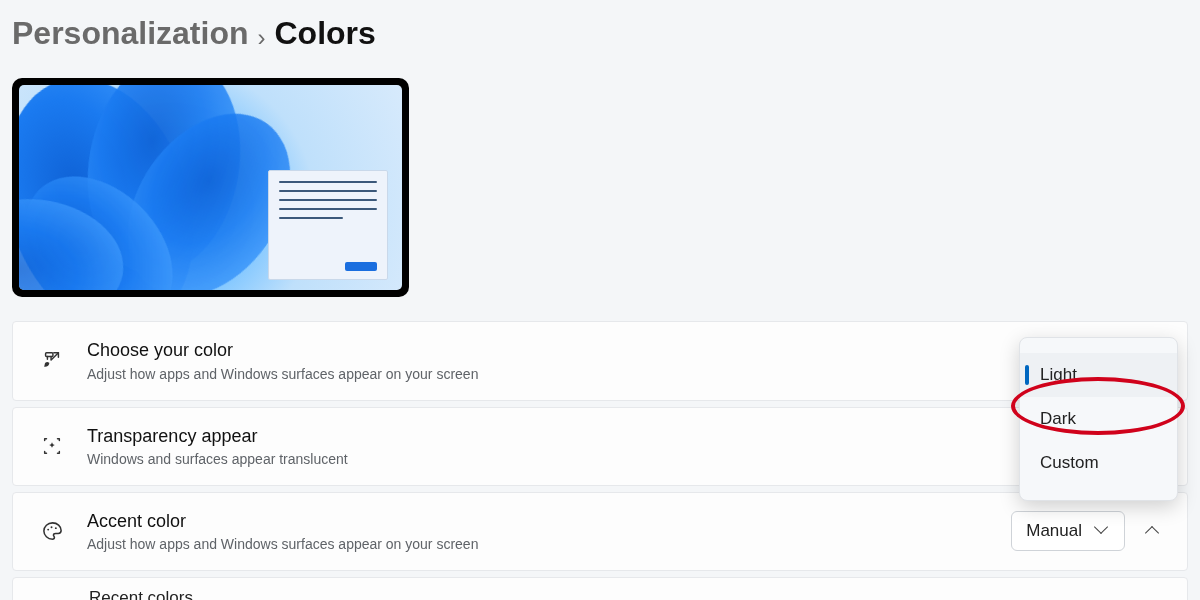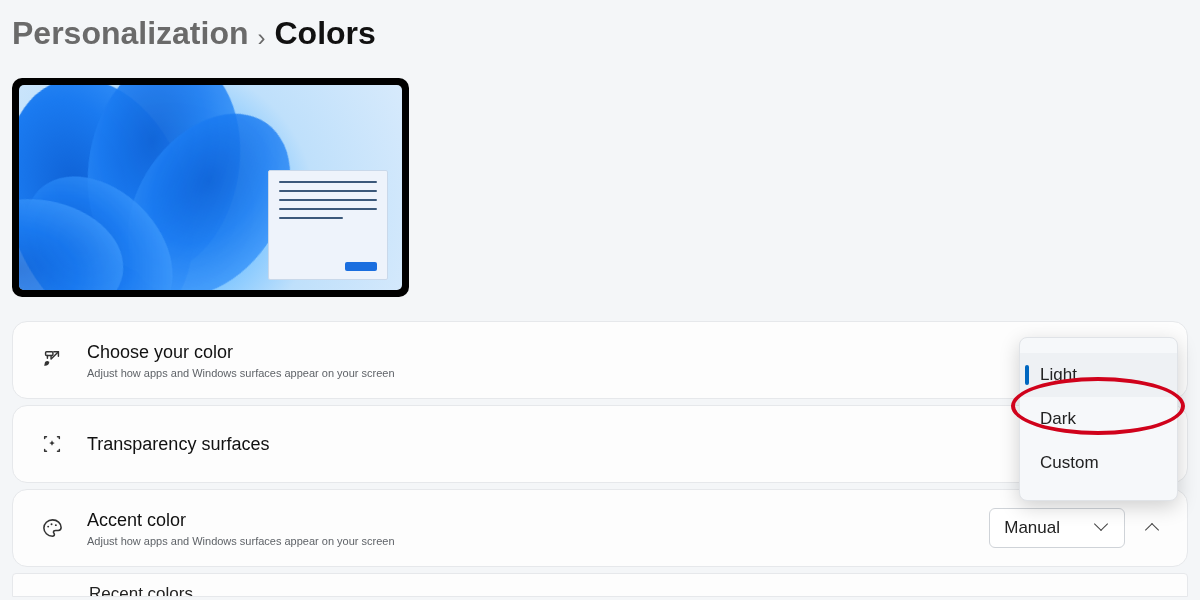--- a/index.html
+++ b/index.html
@@ -71,48 +71,48 @@
   }
   .mini-line { height: 2px; background: #3b587a; border-radius: 1px; }
   .mini-line.short { width: 65%; }
   .mini-btn { align-self: flex-end; margin-top: auto; width: 32px; height: 9px; background:#1a6edf; border-radius:2px; }
 
   
   .rows { margin: 24px 12px 0 12px; }
   .row {
     background: #fdfdfd;
     border: 1px solid #e6e8eb;
-    border-radius: 15px;
+    border-radius: 4px;
     display: flex;
     align-items: center;
     padding: 16px 22px;
     margin-bottom: 6px;
     min-height: 78px;
     position: relative;
   }
   .row .icon-slot {
     width: 34px;
     display: flex;
     justify-content: center;
     align-items: center;
     margin-right: 18px;
     color: #333;
   }
   .row .labels { flex: 1 1 auto; }
   .row .title { font-size: 18px; font-weight: 400; color: #111; line-height: 1.35; }
-  .row .sub   { font-size: 11px; color: #5f6368; line-height: 1.35; margin-top: 2px;}
+  .row .sub   { font-size: 14px; color: #5f6368; line-height: 1.35; margin-top: 2px;}
   .row .controls { display: flex; align-items: center; gap: 18px; }
 
   .select-box {
     border: 1px solid #cfd3d8;
     border-radius: 6px;
     padding: 9px 14px;
     display: flex;
     align-items: center;
-    gap: 36px;
+    gap: 14px;
     background: #fff;
     font-size: 17px;
     color: #222;
     cursor: pointer;
   }
   .chevron-down, .chevron-up {
     width: 14px; height: 14px;
     display: inline-block;
   }
   .chevron-down::before, .chevron-up::before {
@@ -237,21 +237,22 @@
   </div>
 
   <div class="row">
     <div class="icon-slot">
       <svg width="22" height="22" viewBox="0 0 24 24" fill="none" stroke="#333" stroke-width="1.6" stroke-linecap="round" stroke-linejoin="round">
         <path d="M4 4h4M4 4v4M20 4h-4M20 4v4M4 20h4M4 20v-4M20 20h-4M20 20v-4" stroke-dasharray="2 2"></path>
         <path d="M12 8l1 2 2 1-2 1-1 2-1-2-2-1 2-1z" fill="#333" stroke="none"></path>
       </svg>
     </div>
     <div class="labels">
-      <div class="title">Transparency surfaces</div>
+      <div class="title">Transparency appear</div>
+      <div class="sub">Windows and surfaces appear translucent</div>
     </div>
   </div>
 
   <div class="row">
     <div class="icon-slot">
       <svg width="23" height="23" viewBox="0 0 24 24" fill="none" stroke="#333" stroke-width="1.6" stroke-linecap="round" stroke-linejoin="round">
         <path d="M12 3c-5 0-9 3.8-9 8.5S7 20 12 20c2 0 2-1.3 2-2s-1-1.2-1-2.2 1-1.8 2.3-1.8H18c1.7 0 3-1.3 3-3C21 6.5 17 3 12 3z"></path>
         <circle cx="7.5" cy="10" r="1" fill="#333" stroke="none"></circle>
         <circle cx="11" cy="7.5" r="1" fill="#333" stroke="none"></circle>
         <circle cx="15.5" cy="8.5" r="1" fill="#333" stroke="none"></circle>

